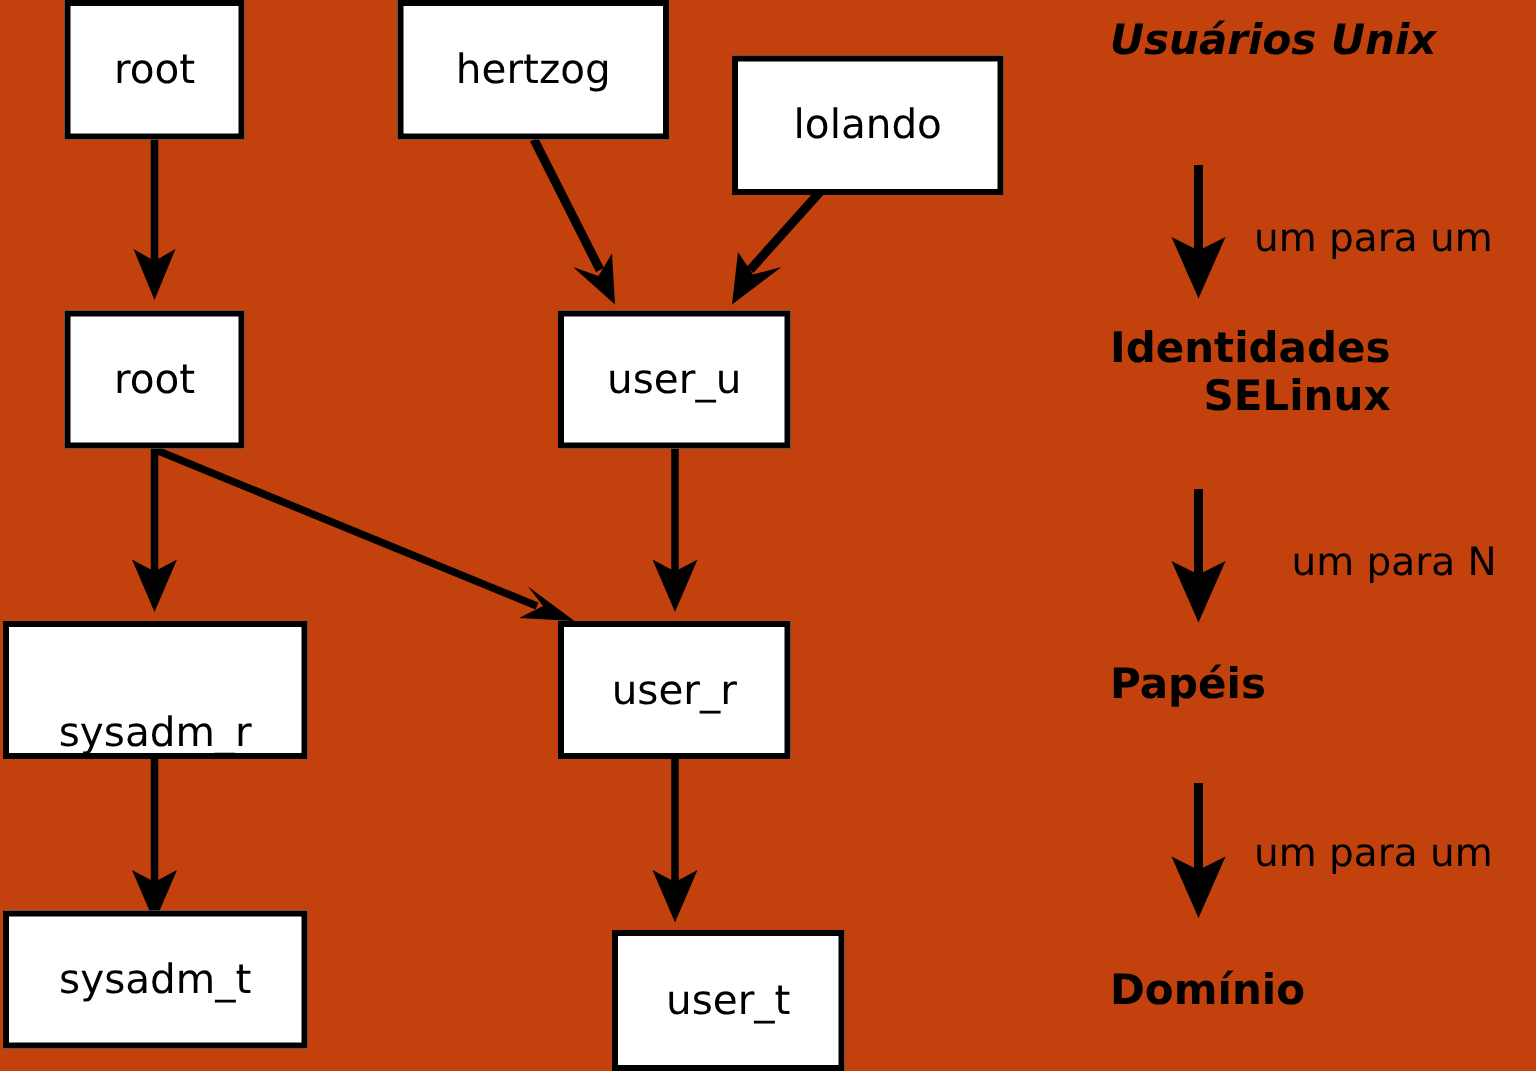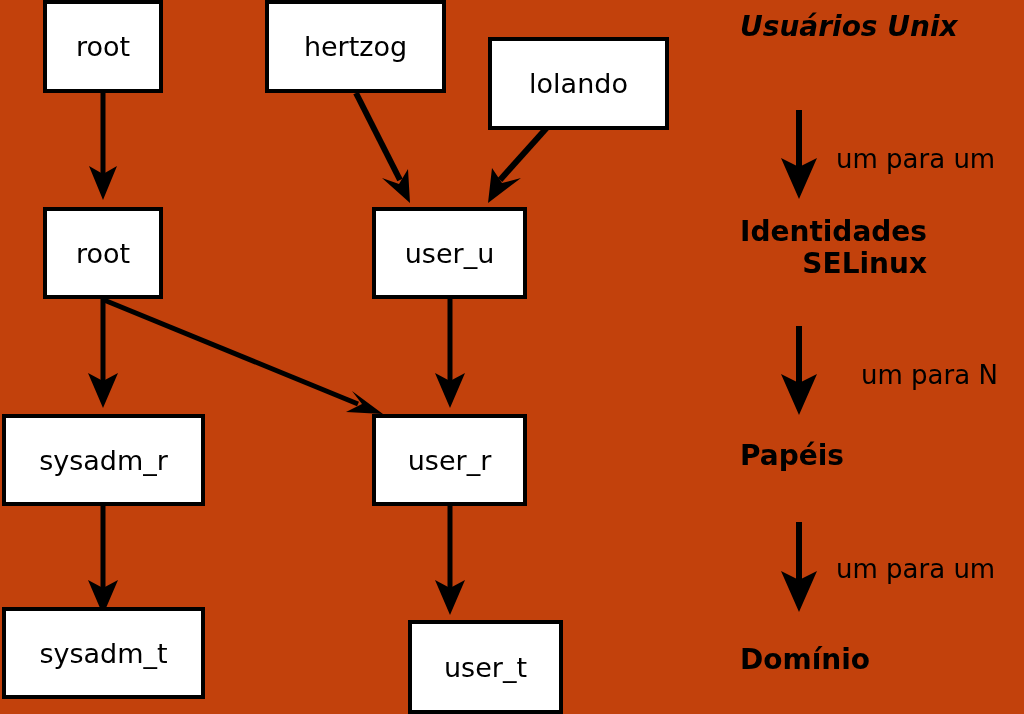--- a/index.html
+++ b/index.html
@@ -132,21 +132,21 @@
   </div>
 
   <div class="node-box" style="left:43px; top:207px; width:120px; height:92px;">
     <span class="node-label">root</span>
   </div>
 
   <div class="node-box" style="left:372px; top:207px; width:155px; height:92px;">
     <span class="node-label">user_u</span>
   </div>
 
-  <div class="node-box" style="left:2px; top:414px; width:203px; height:92px;">
+  <div class="node-box" style="left:2px; top:414px; width:203px; height:92px;align-items:flex-end;">
     <span class="node-label">sysadm_r</span>
   </div>
 
   <div class="node-box" style="left:372px; top:414px; width:155px; height:92px;">
     <span class="node-label">user_r</span>
   </div>
 
   <div class="node-box" style="left:2px; top:607px; width:203px; height:92px;">
     <span class="node-label">sysadm_t</span>
   </div>

